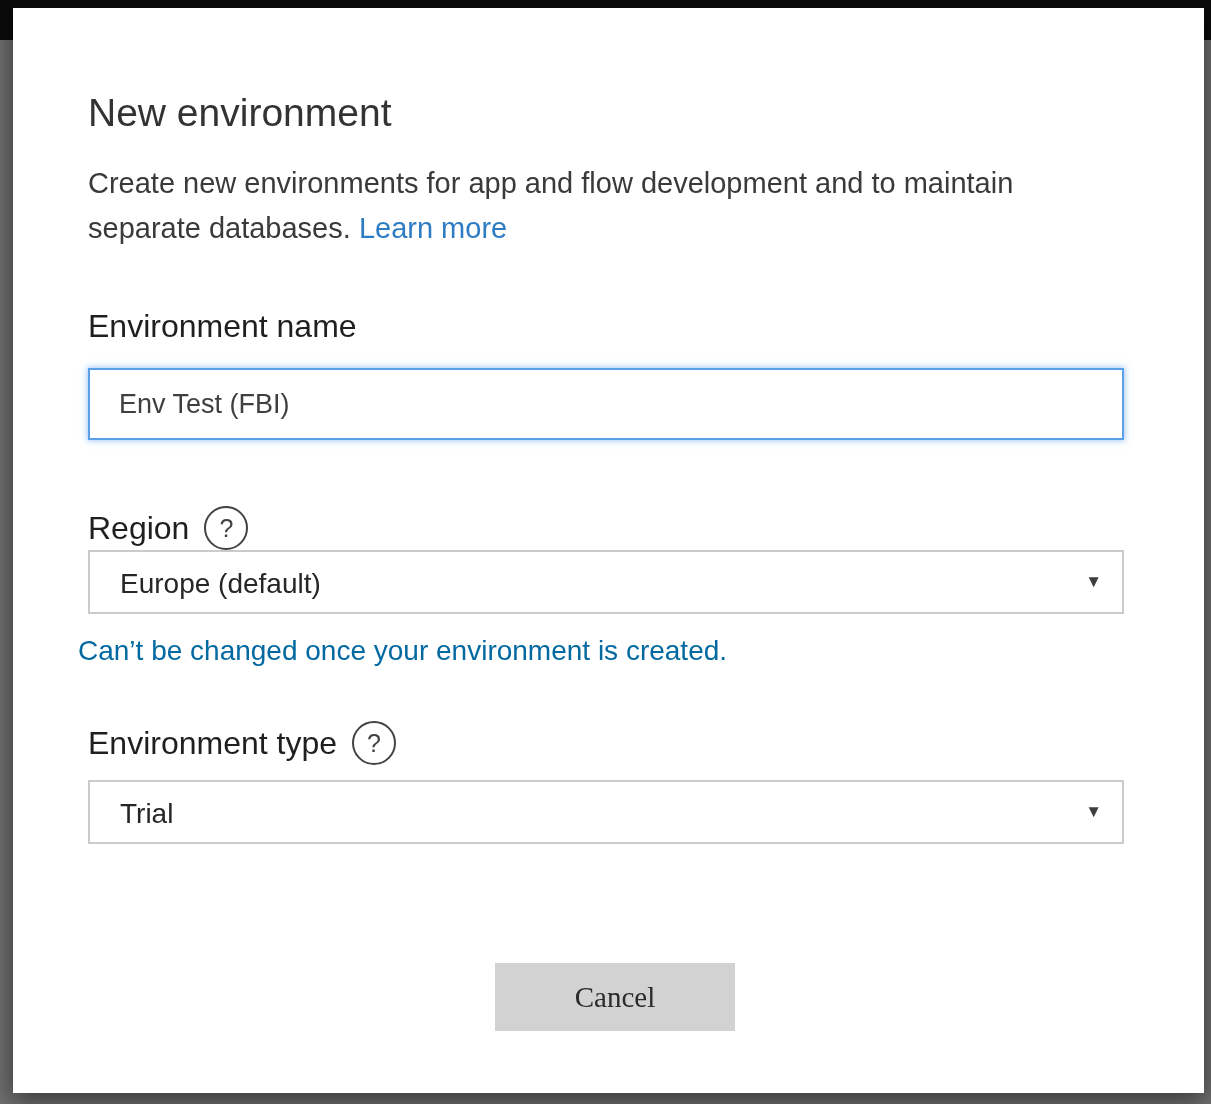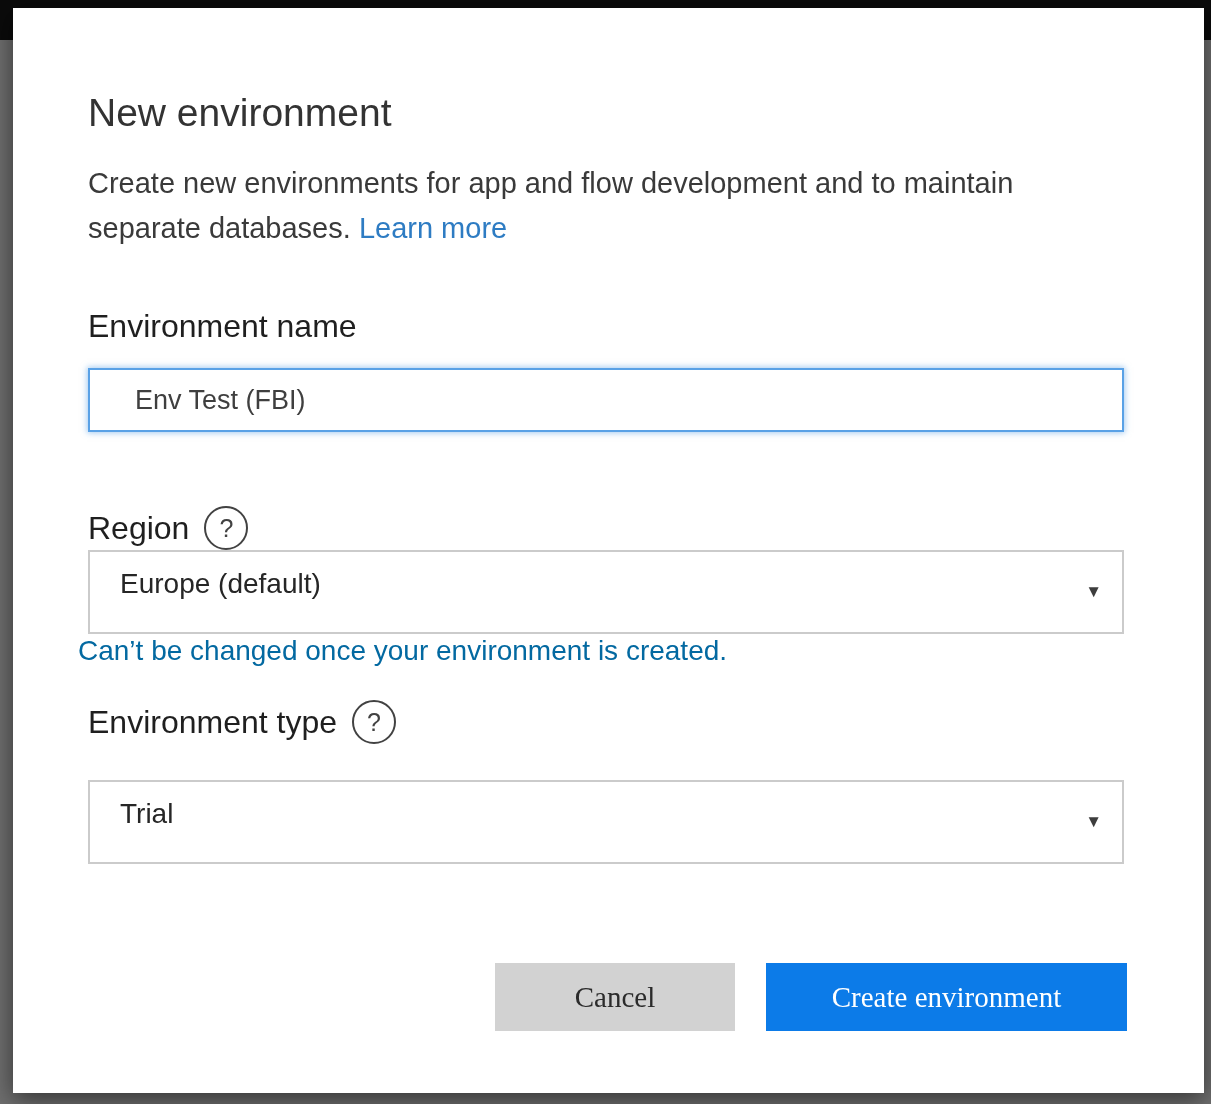--- a/index.html
+++ b/index.html
@@ -39,46 +39,46 @@
     cursor: pointer;
   }
 
   .field-label-row {
     position: absolute; left: 75px;
     display: flex; align-items: center; gap: 15px;
     font-size: 32px; color: #1f1f1f;
   }
   .row-env-name { top: 300px; text-align: center; }
   .row-region   { top: 482px; margin-top: 16px; }
-  .row-type     { top: 692px; }
+  .row-type     { top: 713px; }
 
   .help-icon {
     width: 44px; height: 44px;
     border: 2.5px solid #424242;
     border-radius: 50%;
     display: flex; align-items: center; justify-content: center;
     font-size: 25px; color: #424242;
     cursor: pointer; flex: 0 0 auto;
   }
 
   .text-input {
     position: absolute; left: 75px; top: 360px;
-    width: 1036px; height: 64px;
+    width: 1036px; height: 72px;
     border: 2px solid var(--focus, #59a1e6);
     box-shadow: 0 0 6px 1px rgba(89,161,230,0.55);
     outline: none;
-    padding: 0 45px;
+    padding: 0 29px;
     font-size: 27px; color: #3f3f3f;
     font-family: "Liberation Sans", sans-serif;
     background: #ffffff;
   }
 
   .select-box {
     position: absolute; left: 75px;
-    width: 1036px; height: 84px;
+    width: 1036px; height: 64px;
     border: 2px solid #cbcbcb;
     background: #ffffff;
     cursor: pointer;
   }
   .select-region { top: 542px; }
   .select-type   { top: 772px; }
   .select-value {
     position: absolute; left: 30px; top: 0;
     line-height: 64px;
     font-size: 28px; color: #262626;
@@ -150,15 +150,14 @@
       <span>?</span>
     </span>
   </div>
 
   <div class="select-box select-type" role="listbox">
     <span class="select-value">Trial</span>
     <span class="select-caret">▼</span>
   </div>
 
   <button class="btn btn-cancel">Cancel</button>
-  <button class="btn btn-create">Create environment</button>
 
 </div>
 
 </body></html>

